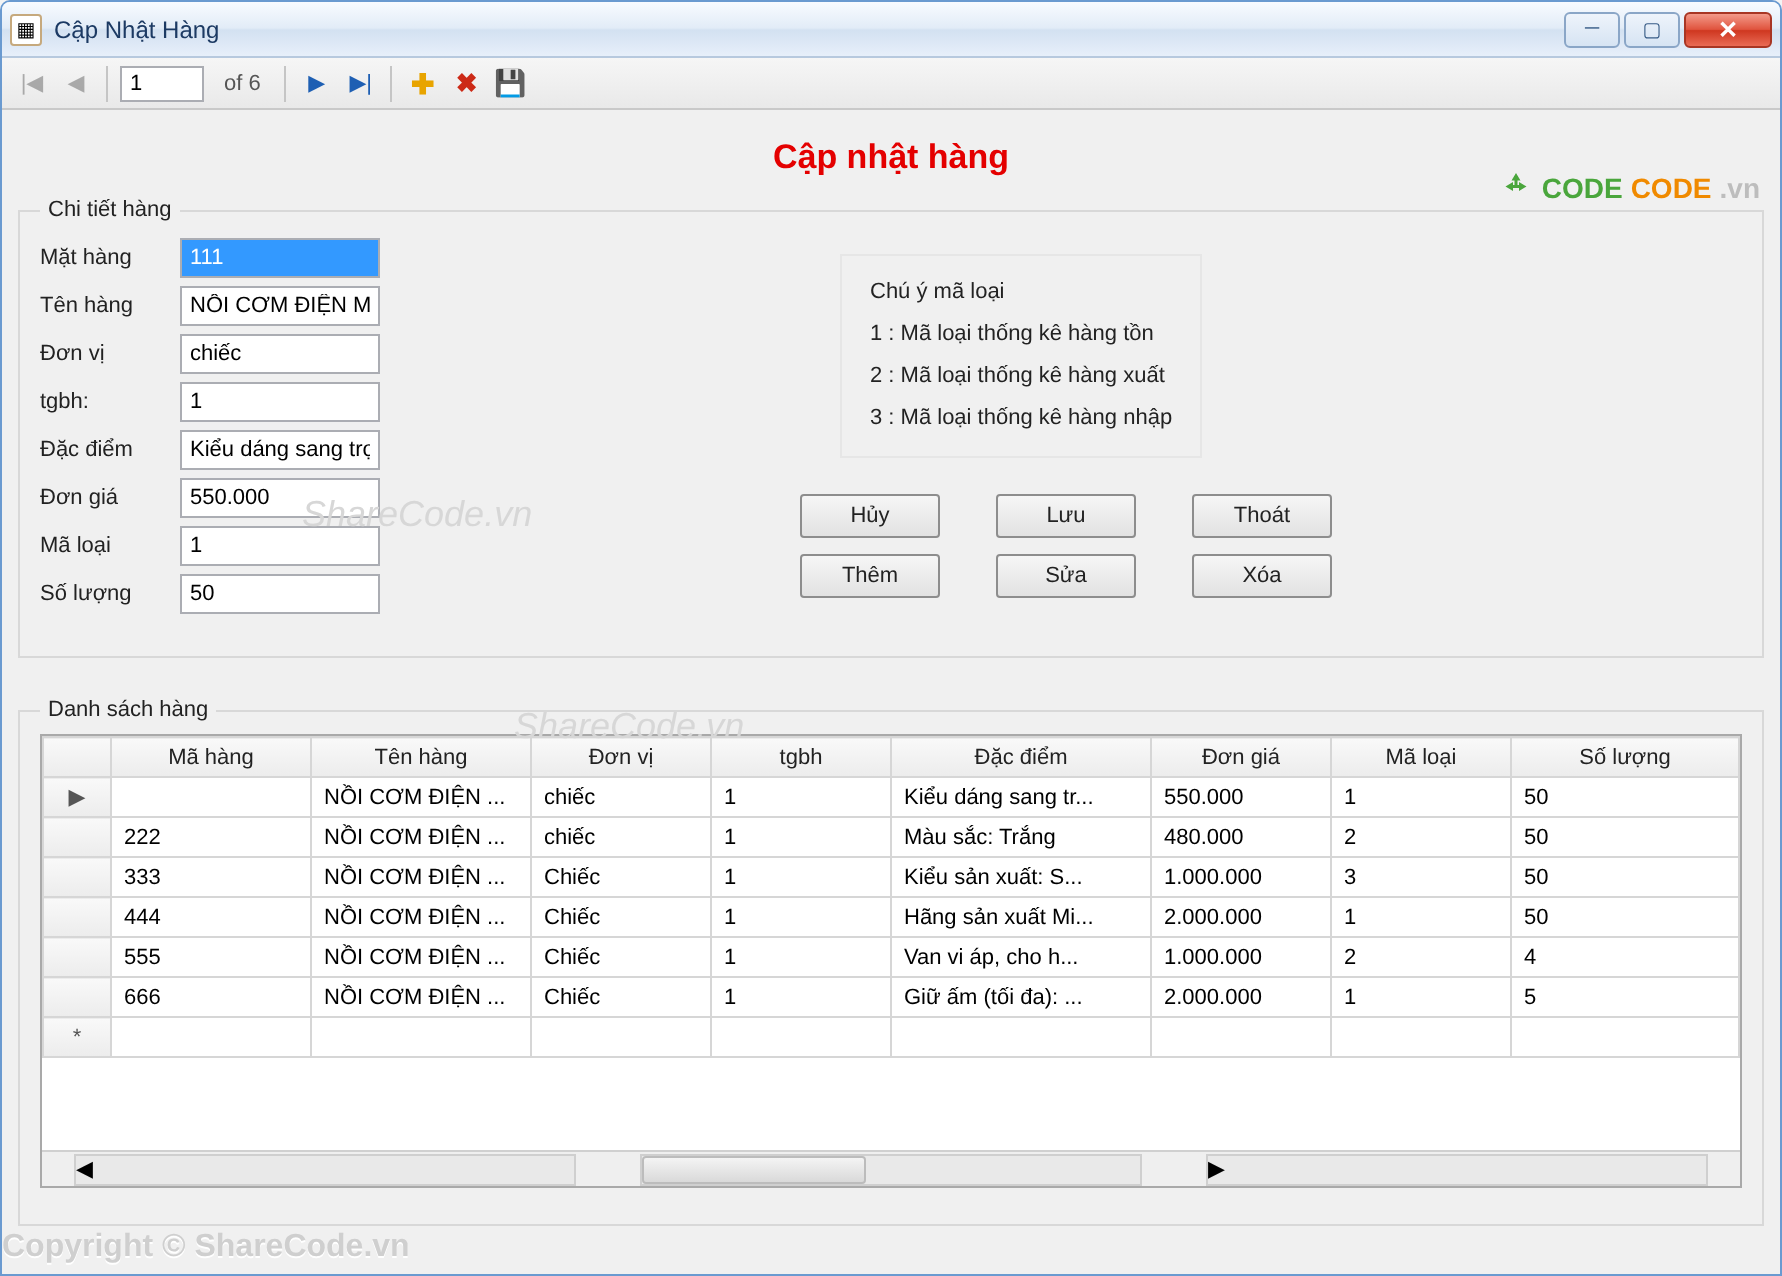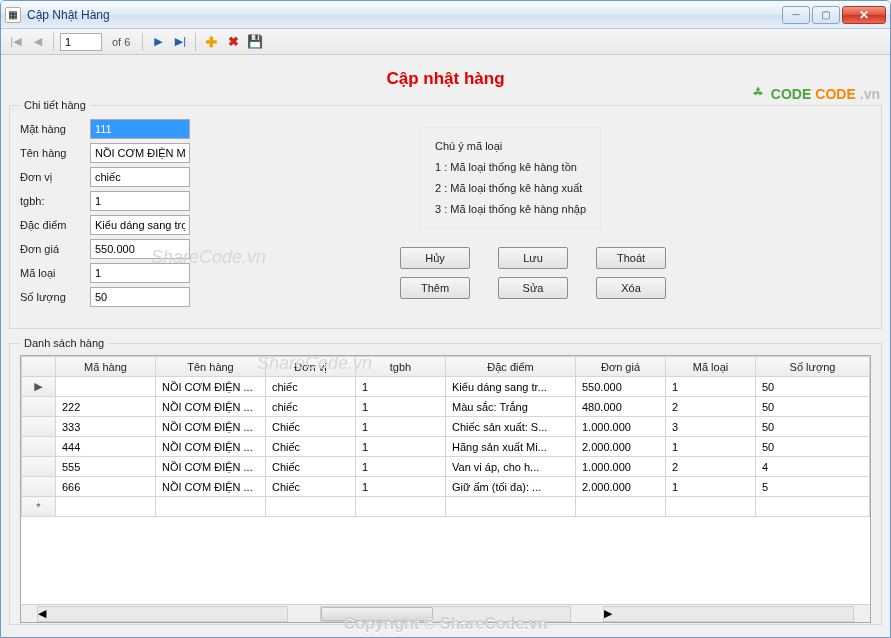--- a/index.html
+++ b/index.html
@@ -88,22 +88,22 @@
   }
   .page-title {
     text-align:center;
     color:#e40000;
     font-weight:bold;
     font-size:17px;
     padding:14px 0 10px;
   }
   fieldset.group {
     border:1px solid #d8d8d8;
-    padding:6px 10px 1px;
-    margin:0 0 8px 0;
+    padding:6px 10px 18px;
+    margin:0 0 20px 0;
     background:#f0f0f0;
   }
   fieldset.group > legend { font-size:11px; padding:0 4px; color:#222;}
   .details { display:flex; }
   .fields-col { width:270px; }
   .mid-col { flex:1; position:relative; }
   .frow {
     display:flex;align-items:center;height:24px;
   }
   .frow label { width:70px; color:#222;}
@@ -156,21 +156,21 @@
     color:#222;font-weight:normal;text-align:center;
   }
   table.dg th.rowhead, table.dg td.rowhead {
     width:34px;background:linear-gradient(#f9f9f9,#ececec);
     text-align:center;color:#555;
   }
   td.selcell { background:#3399ff;color:#fff; }
   .watermark1{position:absolute;left:150px;top:192px;color:#d7d7d7;font-size:18px;font-style:italic;pointer-events:none;}
   .watermark2{position:absolute;left:256px;top:298px;color:#d7d7d7;font-size:18px;font-style:italic;pointer-events:none;}
   .watermark-bottom{
-    position:absolute;left:0;right:0;bottom:4px;text-align:center;
+    position:absolute;left:0;right:0;bottom:4px;
     color:#cfcfcf;font-size:16px;font-weight:bold;
     pointer-events:none;
     text-shadow:0 1px 0 #fff;
   }
   .logo {
     position:absolute;right:10px;top:30px;
     font-size:14px;font-weight:bold;color:#7c7c7c;
     display:flex;align-items:center;gap:4px;
     pointer-events:none;
   }
@@ -333,21 +333,21 @@
                   <td>480.000</td>
                   <td>2</td>
                   <td>50</td>
                 </tr>
                 <tr>
                   <td class="rowhead"></td>
                   <td>333</td>
                   <td>NỒI CƠM ĐIỆN ...</td>
                   <td>Chiếc</td>
                   <td>1</td>
-                  <td>Chiếc sản xuất: S...</td>
+                  <td>Kiểu sản xuất: S...</td>
                   <td>1.000.000</td>
                   <td>3</td>
                   <td>50</td>
                 </tr>
                 <tr>
                   <td class="rowhead"></td>
                   <td>444</td>
                   <td>NỒI CƠM ĐIỆN ...</td>
                   <td>Chiếc</td>
                   <td>1</td>

